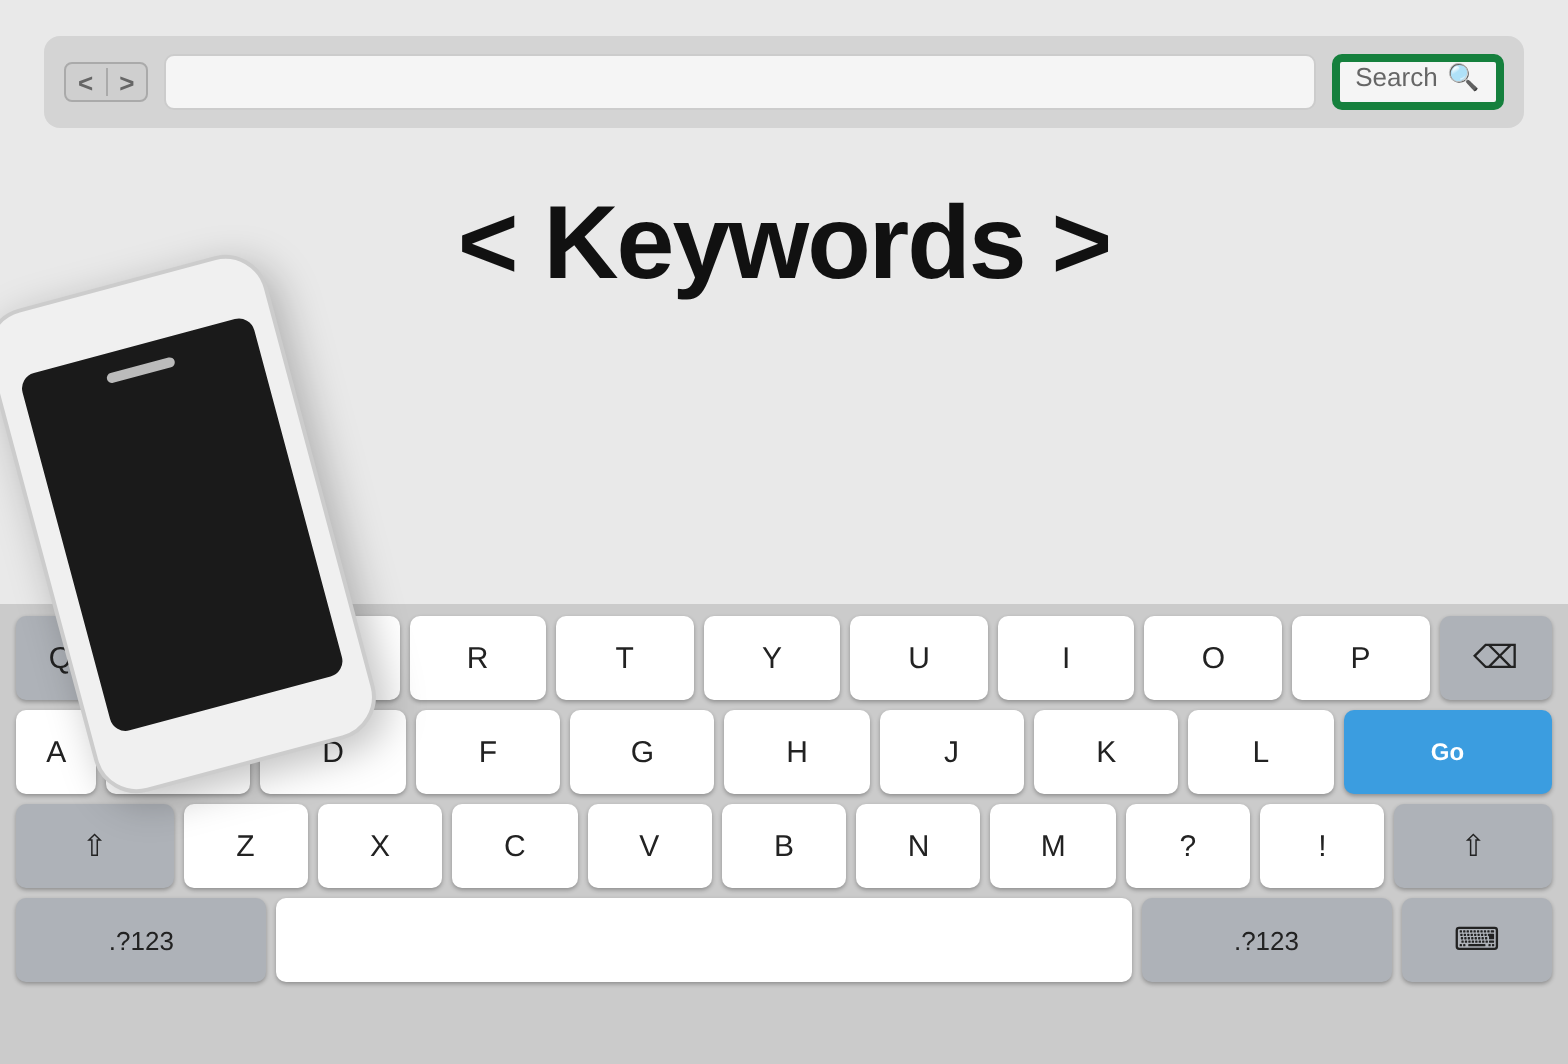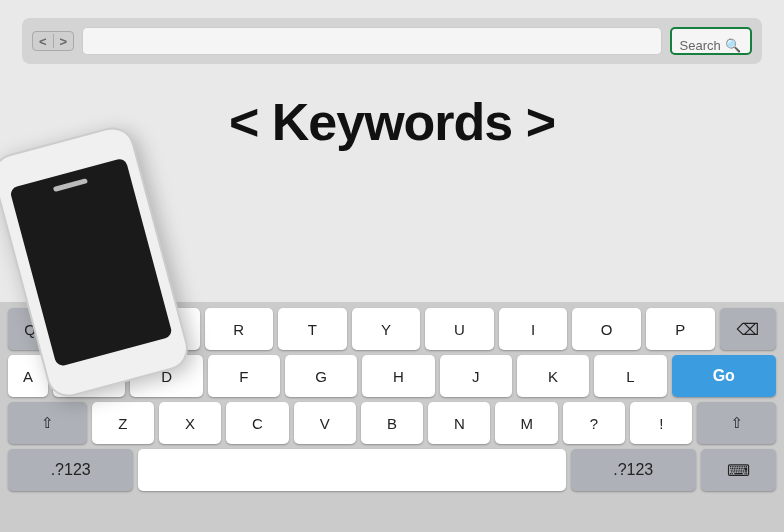--- a/index.html
+++ b/index.html
@@ -65,23 +65,23 @@
     .url-bar {
       flex: 1;
       height: 28px;
       background: #f5f5f5;
       border-radius: 5px;
       border: 1px solid #ccc;
     }
 
     .search-bar {
       display: flex;
-      align-items: flex-end;
+      align-items: flex-start;
       background: #f5f5f5;
-      border: 2px solid #15803d;
+      border: 4px solid #15803d;
       border-radius: 5px;
       padding: 0 8px;
       height: 28px;
       gap: 5px;
     }
 
     .search-text {
       font-size: 13px;
       color: #666;
     }
@@ -182,30 +182,30 @@
 
     .key-dark {
       background: #aeb2b8;
       color: #222;
     }
 
     .key-blue {
       background: #3b9de0;
       color: #fff;
       font-weight: 600;
-      font-size: 16px;
+      font-size: 12px;
     }
 
     .key-spacebar {
       flex: 5;
       background: #fff;
     }
 
     .key-small {
-      font-size: 16px;
+      font-size: 13px;
     }
 
     .row4 {
       
     }
   </style>
 </head>
 <body>
 
 <div class="scene">

